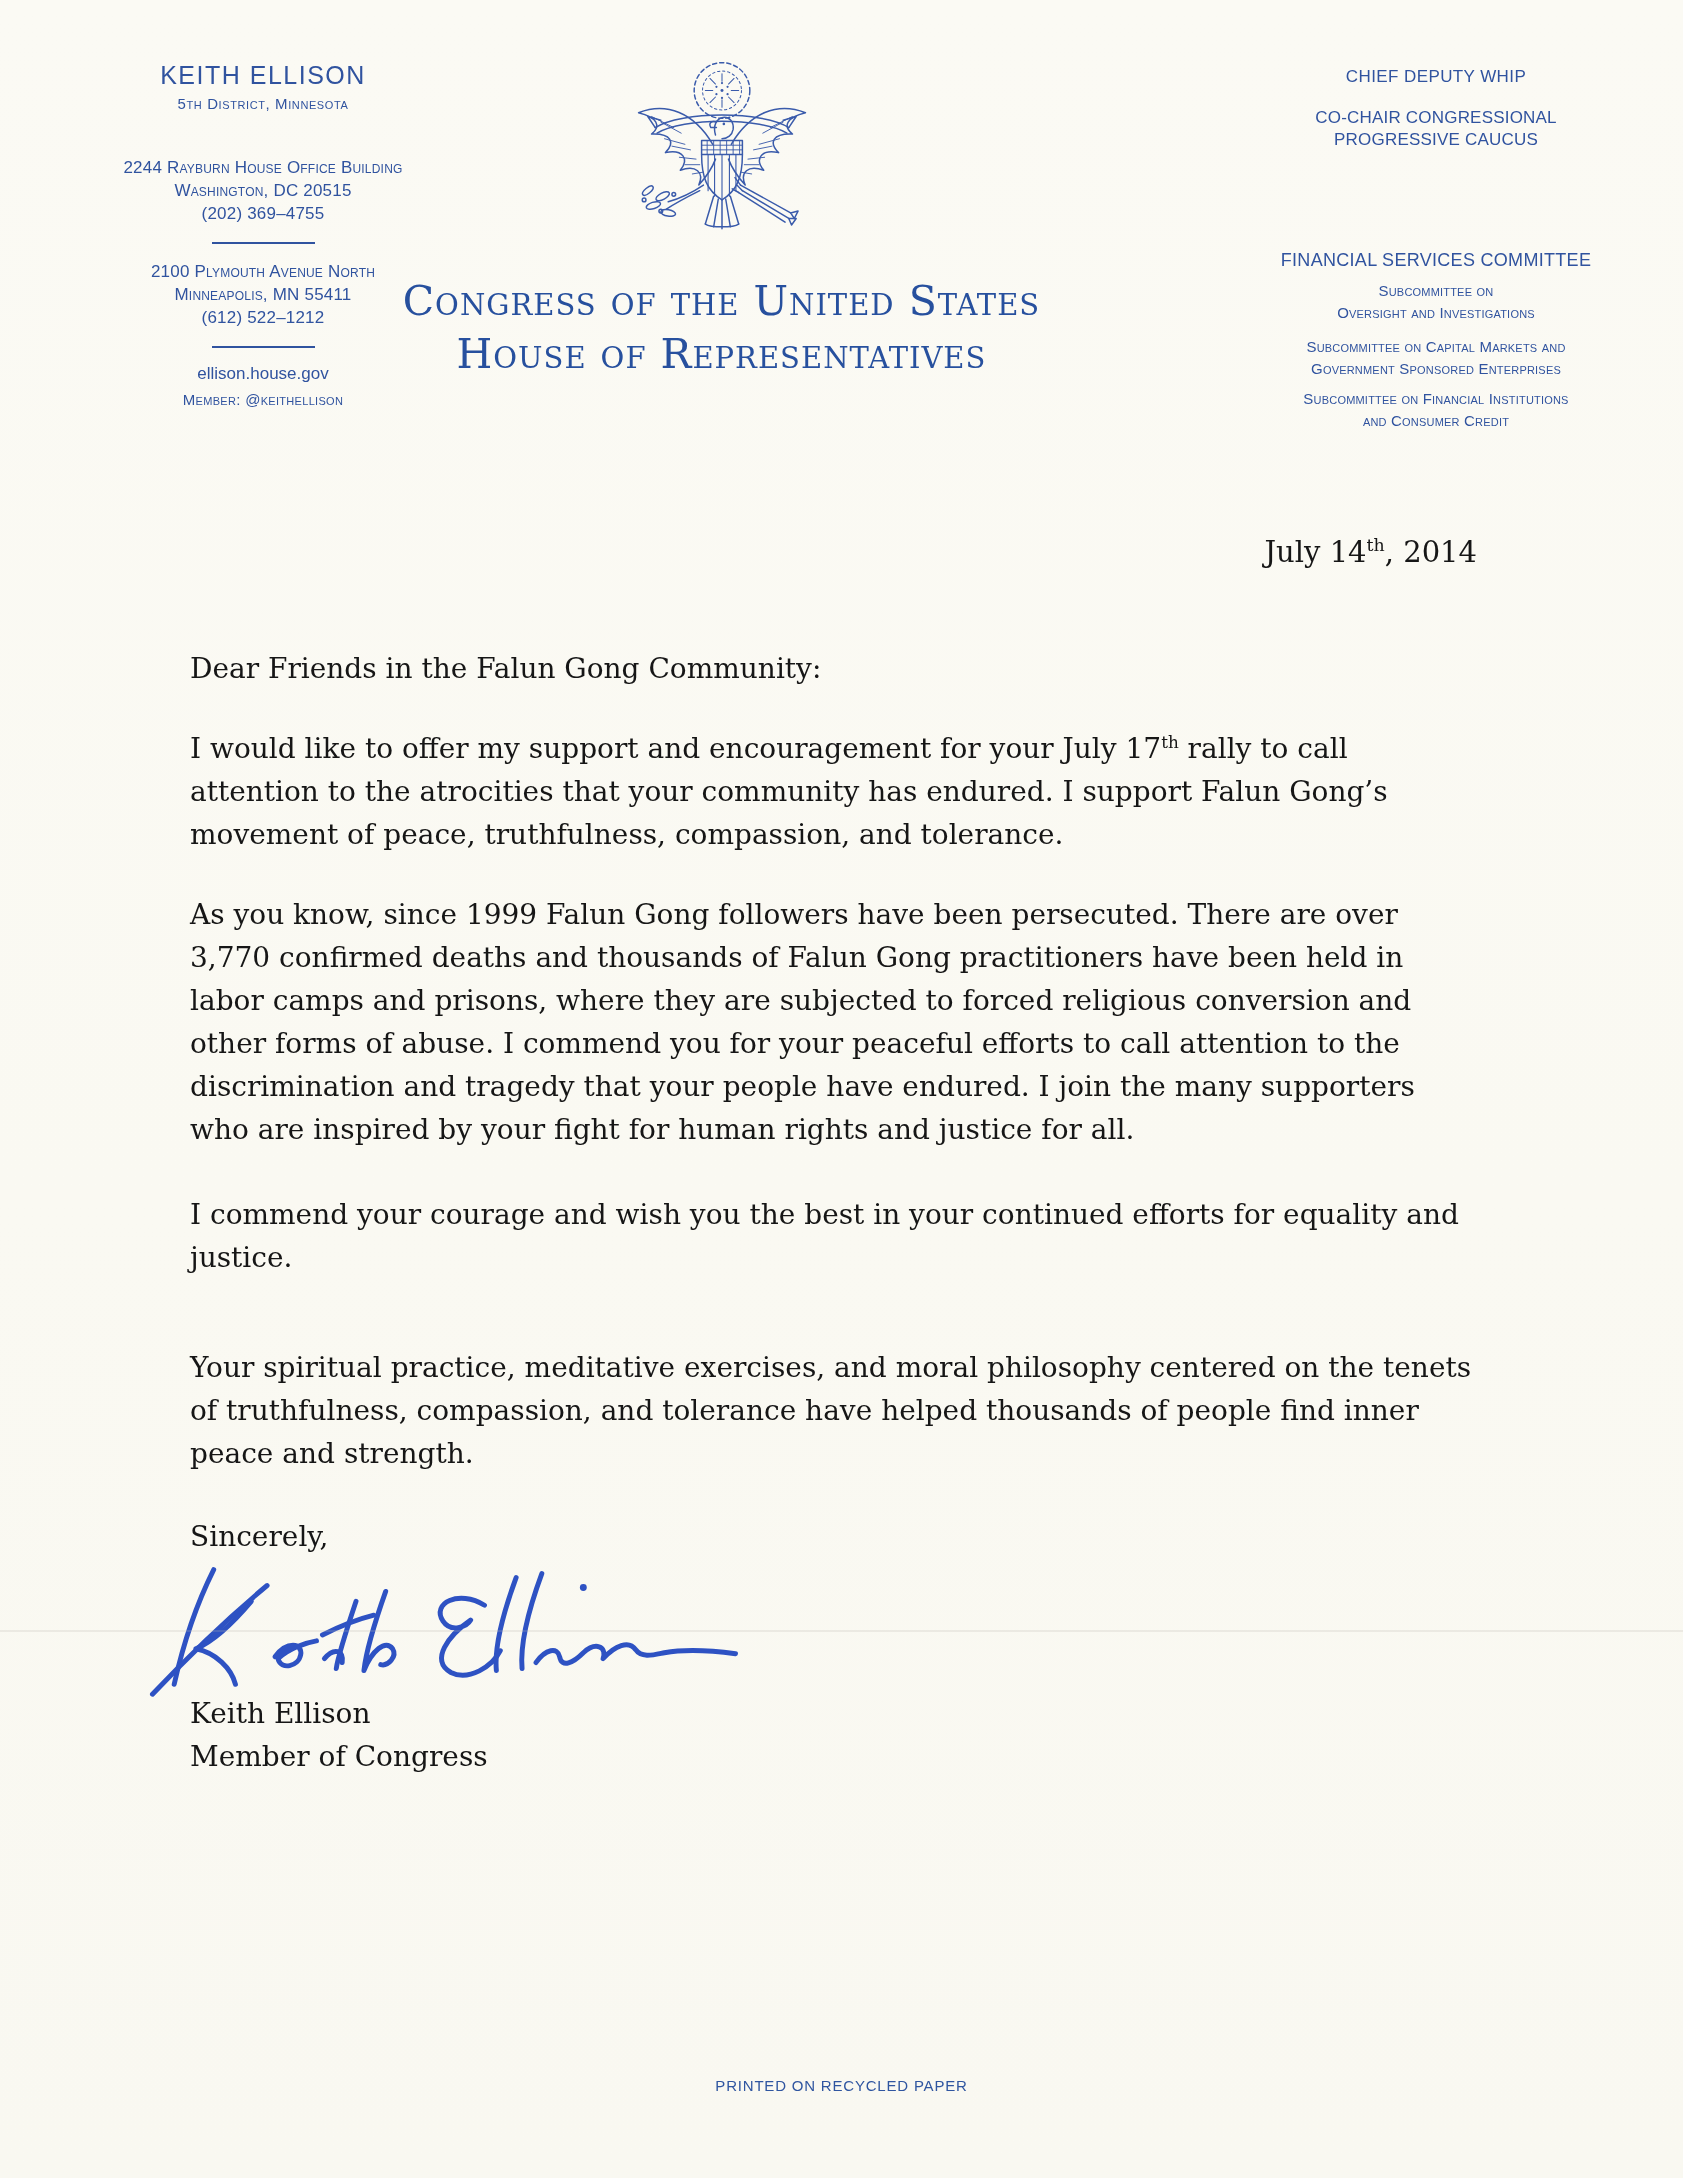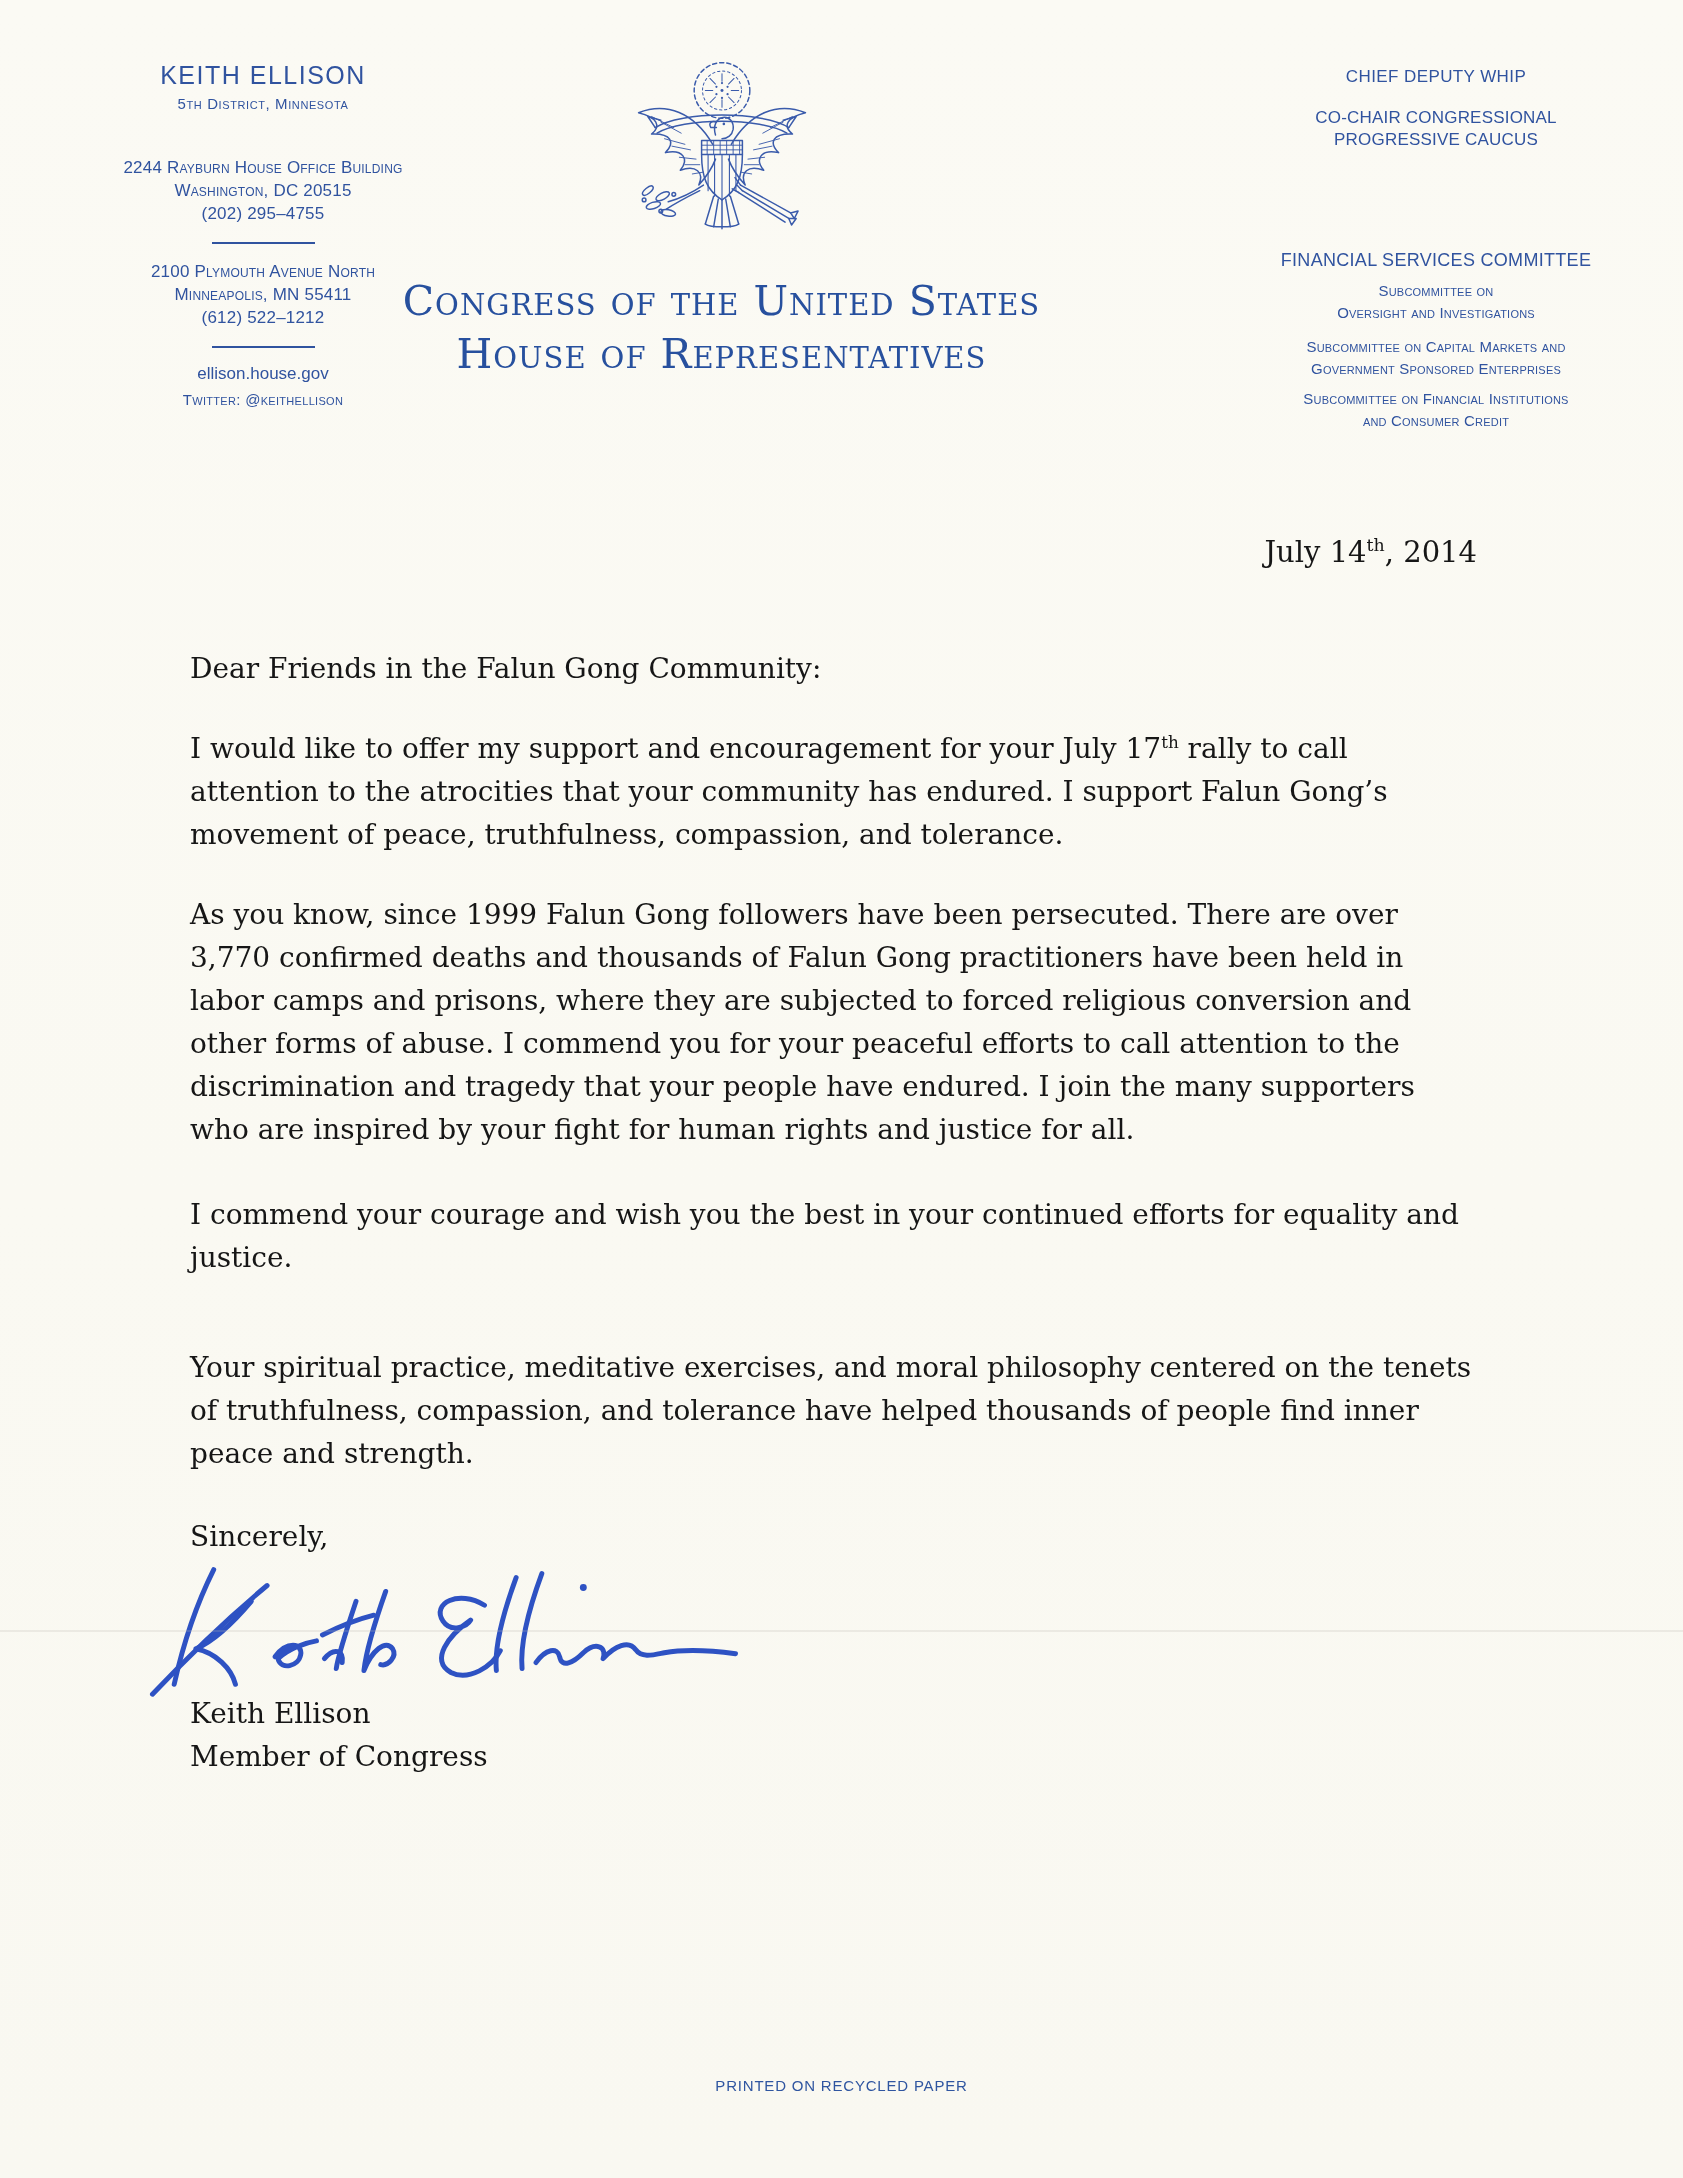--- a/index.html
+++ b/index.html
@@ -70,31 +70,31 @@
 </style>
 </head>
 <body>
 
 <div class="lh-left">
   <div class="lh-name">KEITH ELLISON</div>
   <div class="lh-district">5th District, Minnesota</div>
   <div class="lh-addr">
     <div>2244 Rayburn House Office Building</div>
     <div>Washington, DC 20515</div>
-    <div>(202) 295–4755</div>
+    <div>(202) 369–4755</div>
   </div>
   <div class="rule"></div>
   <div class="lh-addr second">
     <div>2100 Plymouth Avenue North</div>
     <div>Minneapolis, MN 55411</div>
     <div>(612) 522–1212</div>
   </div>
   <div class="rule"></div>
   <div class="lh-web">ellison.house.gov</div>
-  <div class="lh-twitter">Twitter: @keithellison</div>
+  <div class="lh-twitter">Member: @keithellison</div>
 </div>
 
 <div class="lh-center">
   <svg class="seal" width="204" height="194" viewBox="0 0 220 200" fill="none" stroke="#3a5bab" stroke-width="1.6" stroke-linecap="round" stroke-linejoin="round">
 
     <circle cx="110" cy="38" r="30" stroke-dasharray="4.5 3.2"></circle>
     <circle cx="110" cy="38" r="21" stroke-dasharray="2.5 3" stroke-width="1.1"></circle>
     <g stroke-width="1.1">
       <line x1="110" y1="20" x2="110" y2="28"></line>
         <line x1="110" y1="48" x2="110" y2="56"></line>

